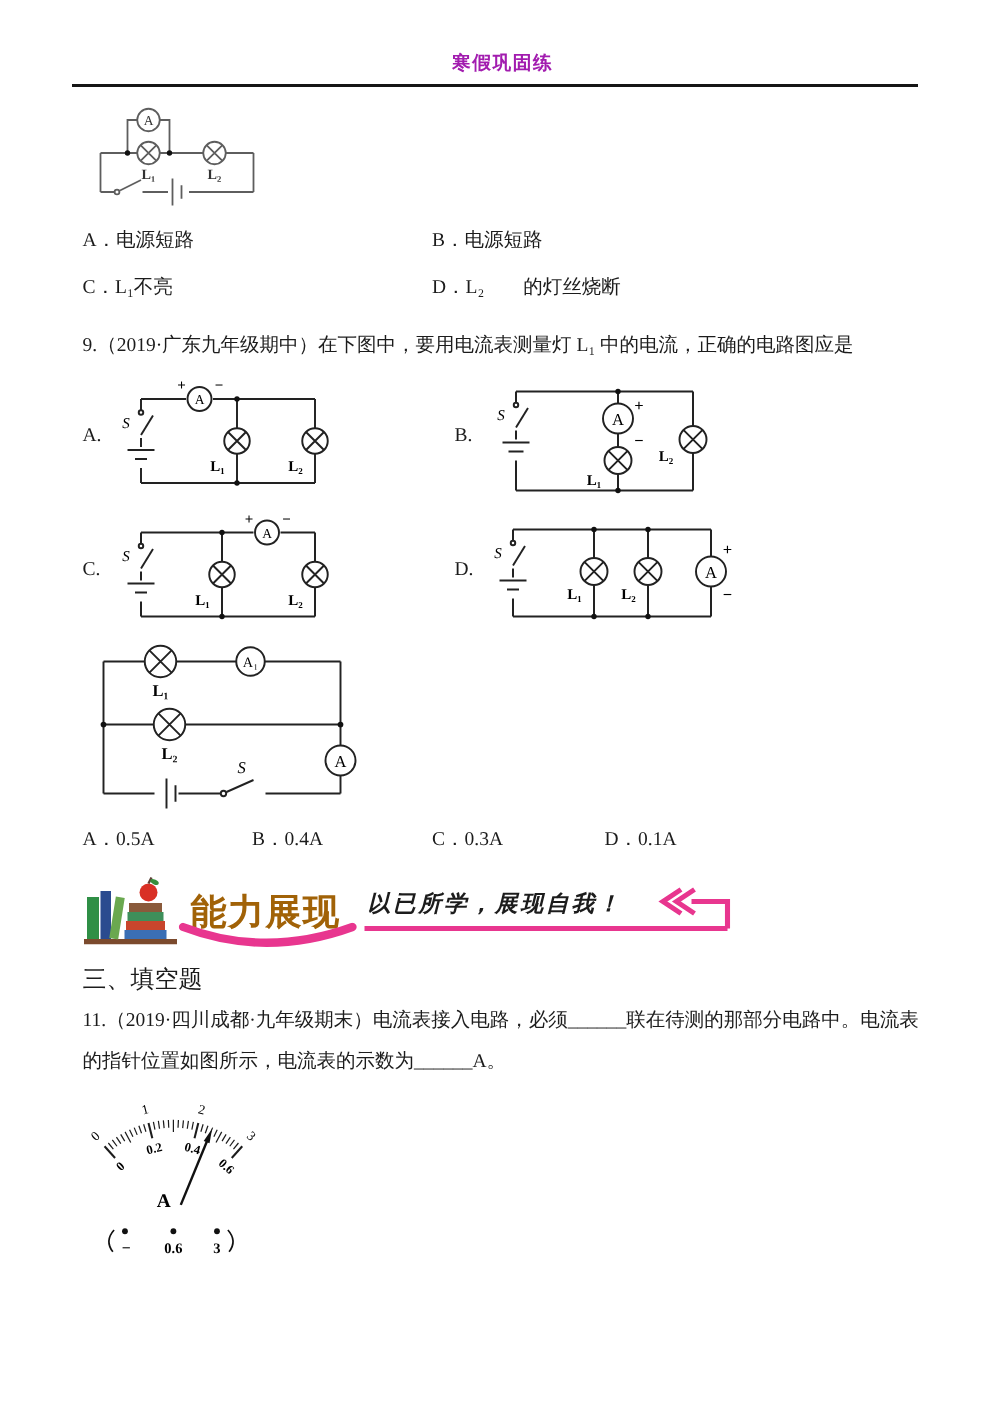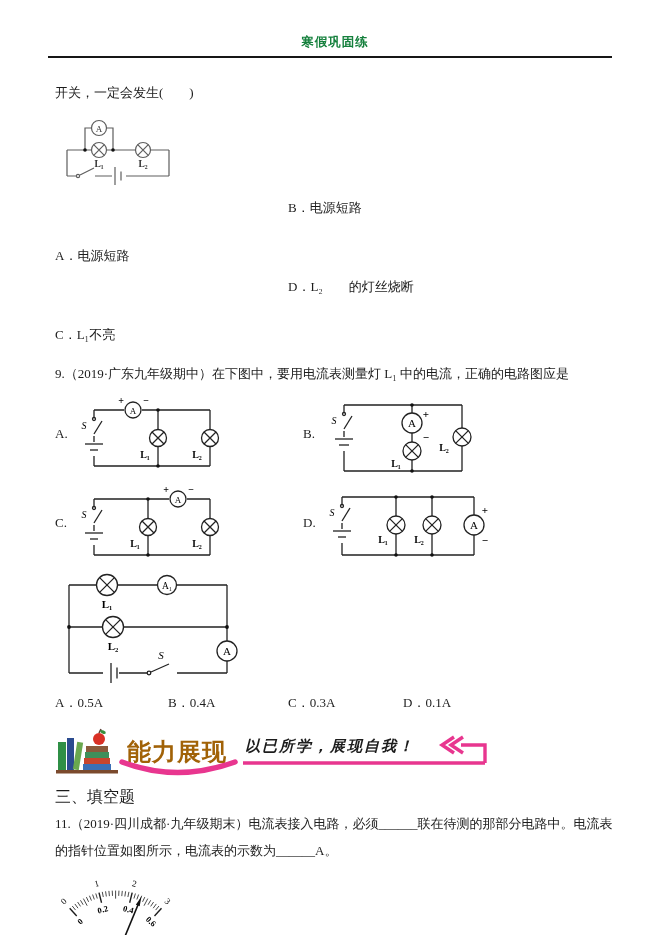--- a/index.html
+++ b/index.html
@@ -1,24 +1,24 @@
 <!DOCTYPE html>
 <html><head>
 <meta charset="utf-8">
 <style>
   html,body{margin:0;padding:0;background:#ffffff;}
   .page{position:relative;width:661px;height:935px;background:#fff;overflow:hidden;
         font-family:"Liberation Serif","DejaVu Serif",serif;color:#1c1c1c;}
   .inner{padding:34px 46px 0 55px;}
-  .hdr{text-align:center;color:#15803d;font-weight:bold;font-size:12.5px;letter-spacing:1px;}
+  .hdr{text-align:center;color:#a21caf;font-weight:bold;font-size:12.5px;letter-spacing:1px;}
   .rule{border:none;border-top:2px solid #161616;width:564px;margin:5px 0 0 -7px;}
   .stem{font-size:13px;line-height:27px;margin:0;}
   .mt22{margin-top:21px;} .mt18{margin-top:16px;} .mt12{margin-top:11px;}
   .opt-row{display:flex;font-size:13px;margin-top:13px;}
-  .opt-col1{width:233px;margin-top:48px;}
+  .opt-col1{width:233px;}
   .opt4{display:flex;font-size:13px;margin-top:5px;}
   .opt4 .o1{width:113px;} .opt4 .o2{width:120px;} .opt4 .o3{width:115px;}
   .q9-grid{display:grid;grid-template-columns:248px 1fr;row-gap:6px;margin-top:4px;}
   .diag-cell{display:flex;align-items:center;gap:5px;}
   .diag-label{font-size:13px;width:18px;flex:none;}
   .circuit{display:block;}
   .c1block{margin:6px 0 0 2px;}
   .q10block{margin:4px 0 0 0px;}
   
   .banner{display:flex;align-items:center;margin-top:13px;height:54px;}
@@ -39,21 +39,20 @@
 </style>
 </head>
 <body>
 
 <div class="page">
  <div class="inner">
 
   <div class="hdr">寒假巩固练</div>
   <hr class="rule">
 
-  <p class="stem mt22">开关，一定会发生(　　)</p>
 
   <svg class="circuit c1block" width="124" height="74" viewBox="0 0 124 74">
     <g>
       <path class="wireg" d="M10 38 H112 M10 38 V64 M112 38 V64 M10 64 H19 M38 64 H55 M69 64 H112"></path>
       <path class="wireg" d="M28 38 V16 H56 V38"></path>
     </g>
     <g>
       <circle class="compg" cx="21" cy="64" r="1.6"></circle>
       <path class="wireg" d="M23 63 L37 56"></path>
     </g>

